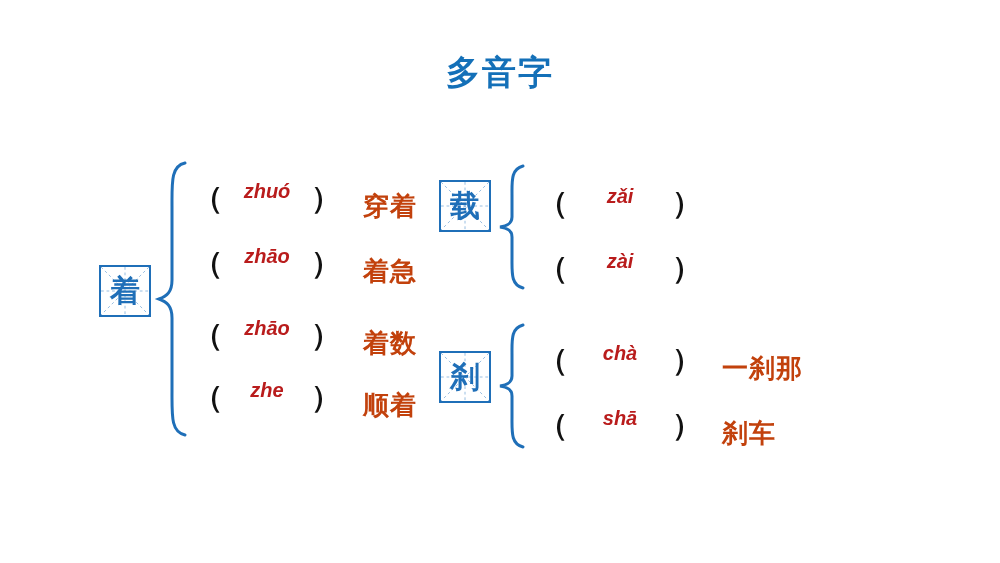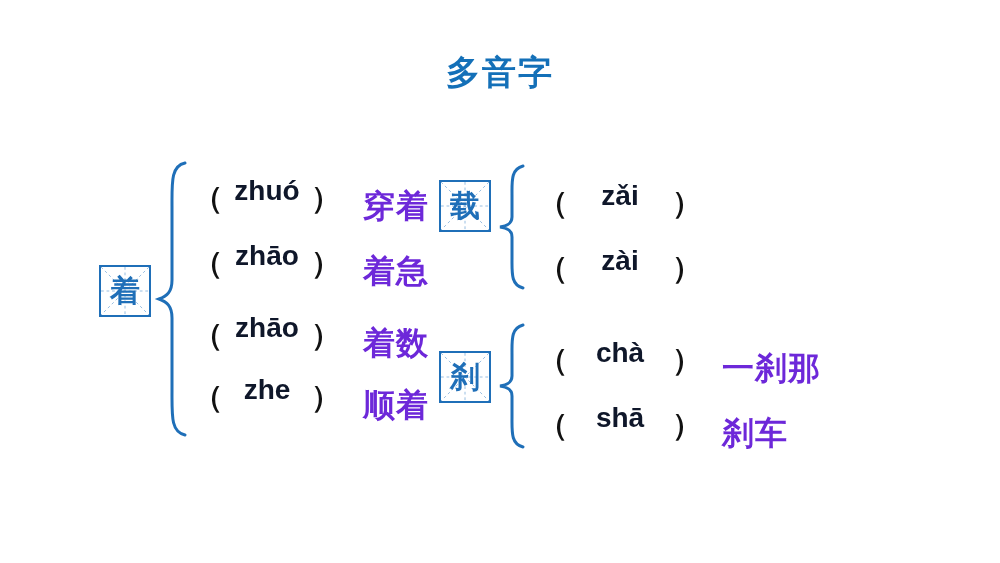--- a/index.html
+++ b/index.html
@@ -87,31 +87,32 @@
   }
   .paren {
     font-size: 30px;
     font-weight: bold;
     color: #111111;
     line-height: 1;
   }
   .pinyin {
     display: inline-block;
     text-align: center;
-    font-size: 28px;
-    font-weight: bold;
-    color: #0f172a;
+    font-size: 20px;
+    font-weight: bold;
+    color: #b91c1c;
     line-height: 1;
     position: relative;
     top: -7px;
+    font-style: italic;
   }
   .word {
-    font-size: 32px;
-    font-weight: bold;
-    color: #6d28d9;
+    font-size: 26px;
+    font-weight: bold;
+    color: #c2410c;
     line-height: 1;
     letter-spacing: 1px;
     margin-top: 16px;
   }
 
   
   .col-left .pinyin { width: 88px; }
   .col-left .gap-b  { width: 22px; display:inline-block; }
 
   

